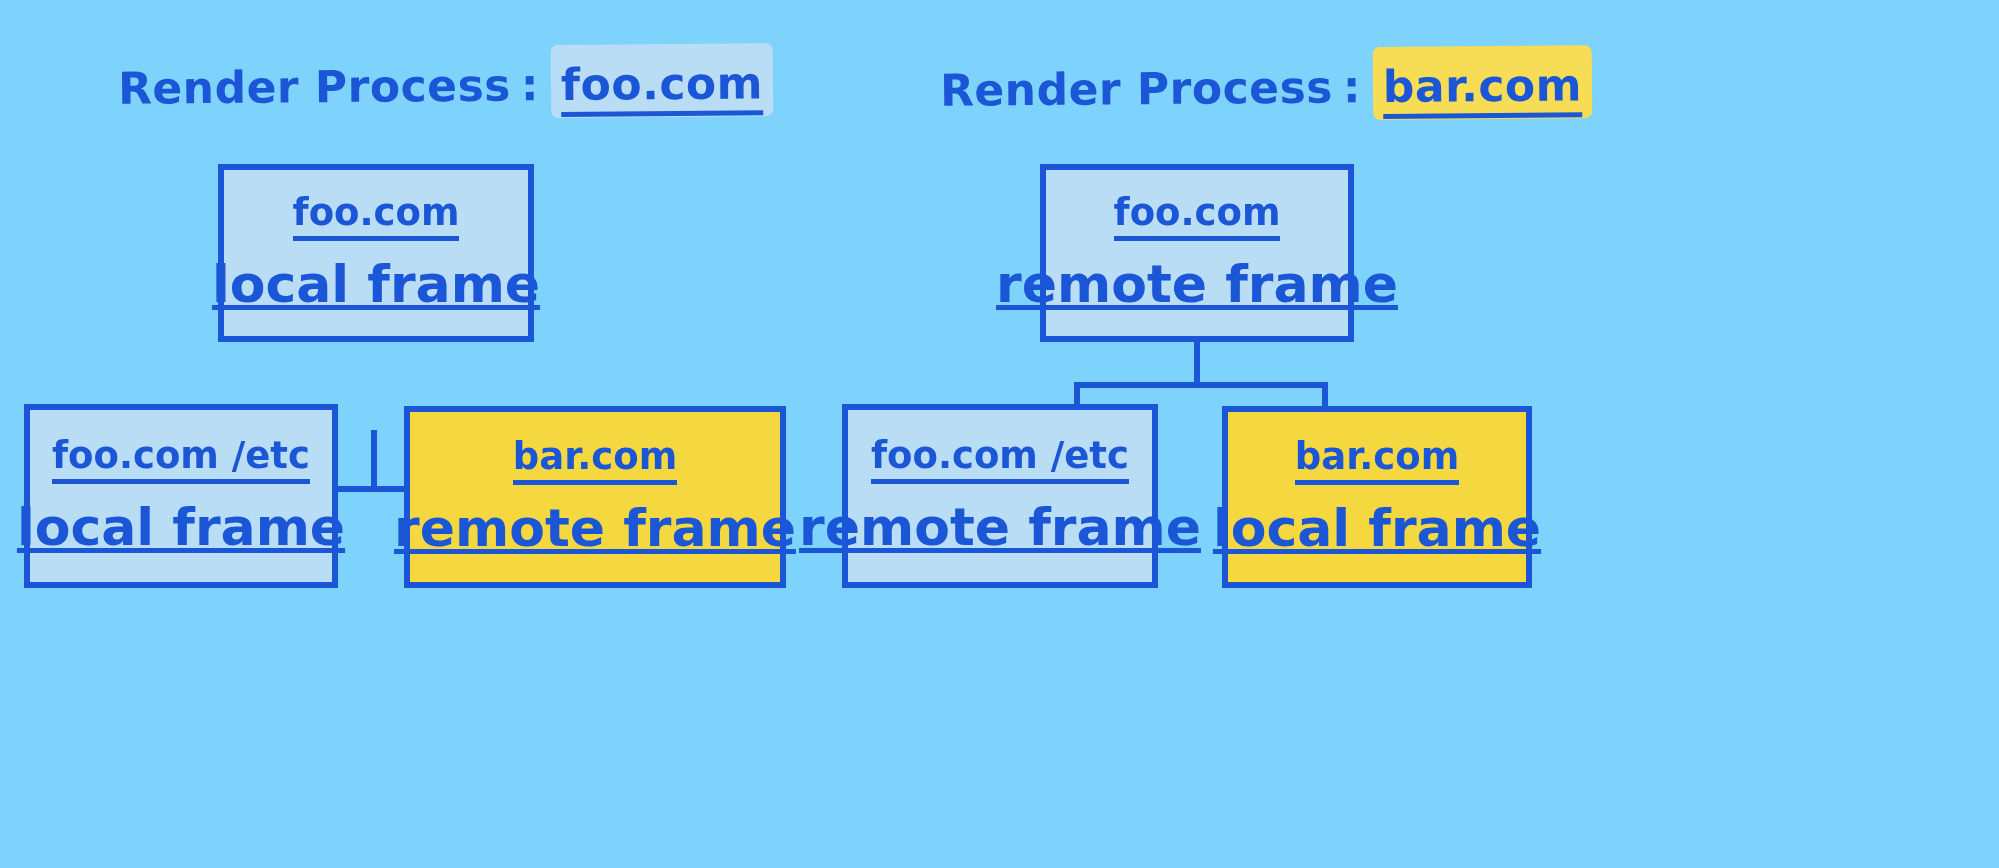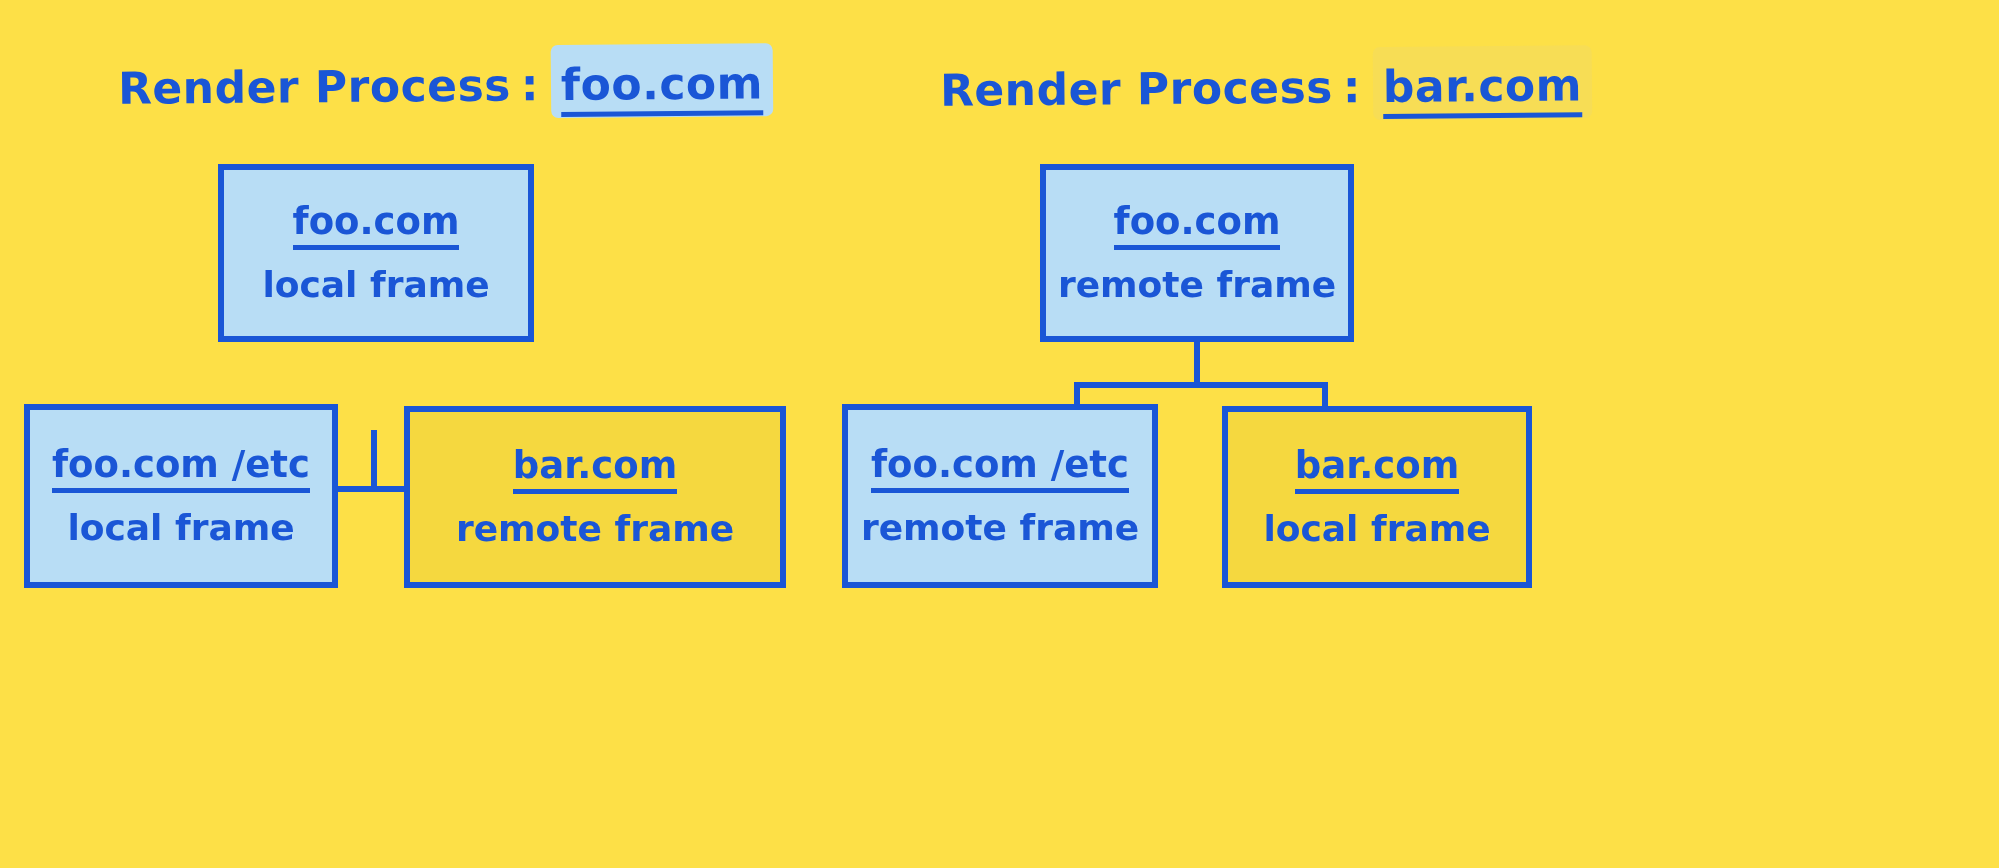--- a/index.html
+++ b/index.html
@@ -10,21 +10,21 @@
   body {
     width: 1999px;
     height: 868px;
     overflow: hidden;
     font-family: "DejaVu Sans", sans-serif;
   }
   .canvas {
     position: relative;
     width: 1999px;
     height: 868px;
-    background: #fde047;
+    background: #7dd3fc;
   }
 
   
   .process-title {
     position: absolute;
     white-space: nowrap;
     font-family: "DejaVu Sans", sans-serif;
     font-size: 44px;
     font-weight: 700;
     color: #1a56d6;
@@ -77,25 +77,26 @@
   }
   .node .origin {
     font-size: 37px;
     font-weight: 700;
     border-bottom: 5px solid #1a56d6;
     padding-bottom: 3px;
     line-height: 1.05;
     white-space: nowrap;
   }
   .node .kind {
-    font-size: 36px;
+    font-size: 52px;
     font-weight: 700;
     margin-top: 16px;
     line-height: 1.05;
     white-space: nowrap;
+    text-decoration: underline;
   }
   .fill-blue { background: #b8ddf5; }
   .fill-yellow { background: #f5d83f; }
 
   
   .conn {
     position: absolute;
     background: #1a56d6;
   }
   .conn-v { width: 6px; }

